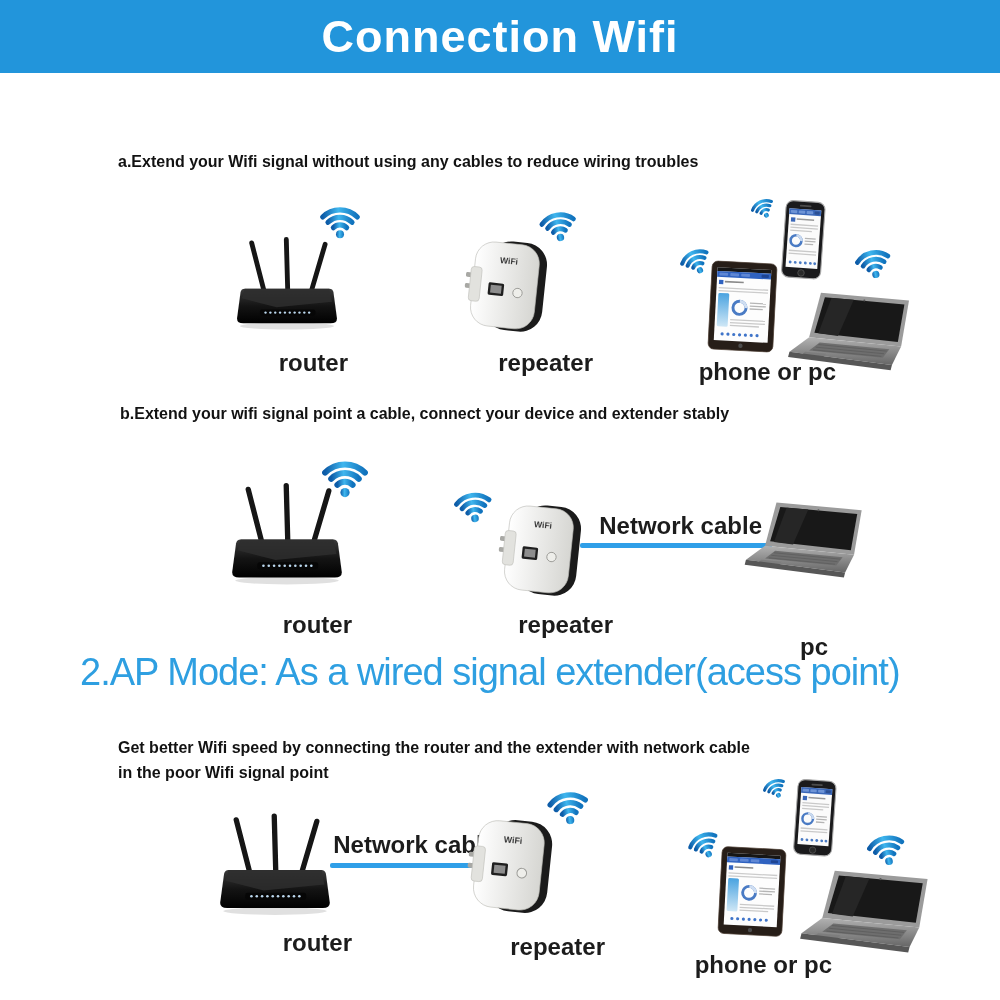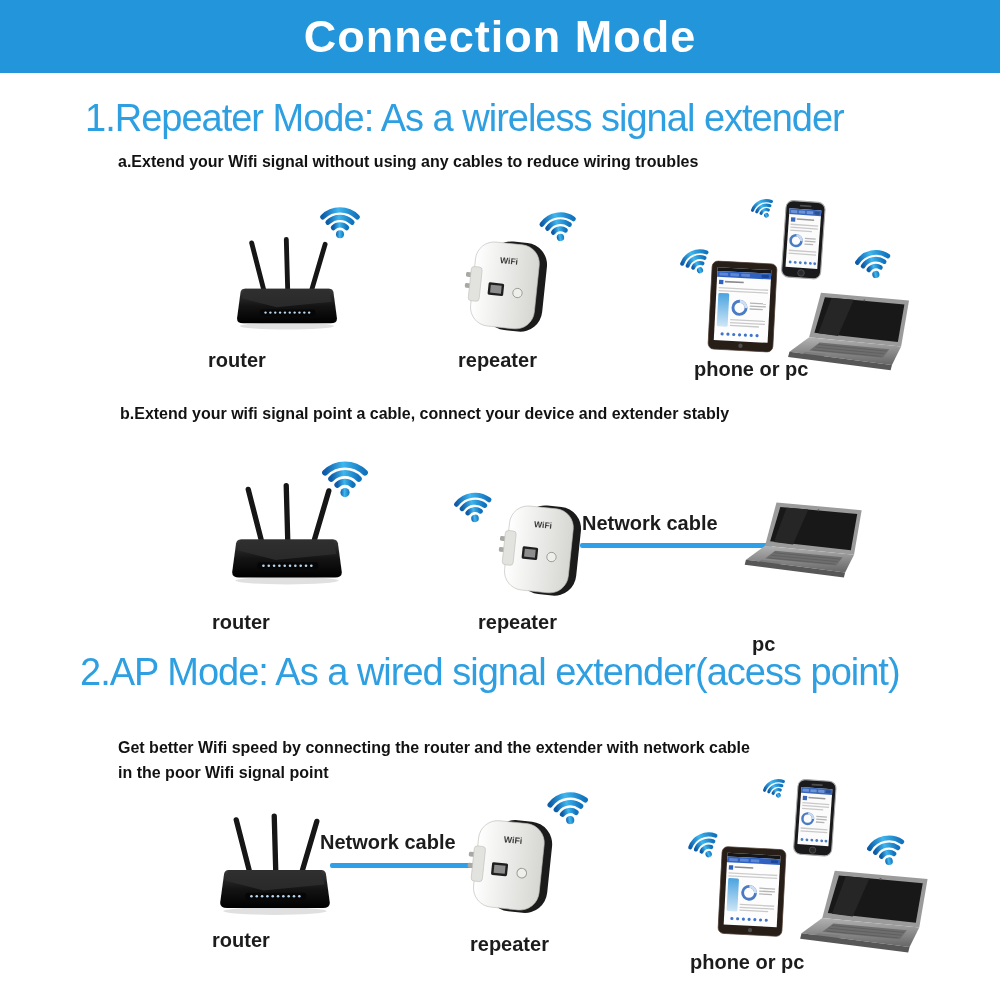--- a/index.html
+++ b/index.html
@@ -17,22 +17,22 @@
   }
   .h-blue {
     position:absolute; color:#2E9FE1; font-size:38px; font-weight:400;
     letter-spacing:-1px; white-space:nowrap; line-height:1.15;
   }
   .note {
     position:absolute; color:#121212; font-size:16px; font-weight:bold;
     white-space:nowrap; line-height:25px;
   }
   .cap {
-    position:absolute; color:#1c1c1c; font-size:20px; font-weight:bold;
-    text-align:left; white-space:nowrap;
+    position:absolute; color:#1c1c1c; font-size:24px; font-weight:bold;
+    text-align:right; white-space:nowrap;
   }
   .dev, .wifi { position:absolute; }
   .cable {
     position:absolute; height:5px; background:#2F9FE8; border-radius:2px;
   }
   .defs-holder { position:absolute; width:0; height:0; overflow:hidden; }
 </style>
 </head>
 <body>
 
@@ -188,24 +188,23 @@
           <circle cx="52" cy="101" r="2.2"></circle>
             <circle cx="60" cy="101" r="2.2"></circle>
           <circle cx="68" cy="101" r="2.2"></circle>
         </g>
         <circle cx="46" cy="116" r="3" fill="#4c4c4c"></circle>
       </symbol>
     </defs>
   </svg>
 
   <div class="banner">
-    <h1 class="banner-title">Connection Mode</h1>
+    <h1 class="banner-title">Connection Wifi</h1>
   </div>
 
-  <div class="h-blue" style="left:85px; top:97px;">1.Repeater Mode: As a wireless signal extender</div>
   <div class="note" style="left:118px; top:149px;">a.Extend your Wifi signal without using any cables to reduce wiring troubles</div>
 
   <svg class="wifi" style="left:316px; top:199px; width:48px; height:40px;" viewBox="0 0 100 85">
       <use href="#sym-wifi"></use>
     </svg>
   <svg class="dev" style="left:235px; top:236px; width:104px; height:97px;" viewBox="0 0 150 140">
       <use href="#sym-router"></use>
     </svg>
   <div class="cap" style="left:208px; top:349px; width:140px;">router</div>
 

